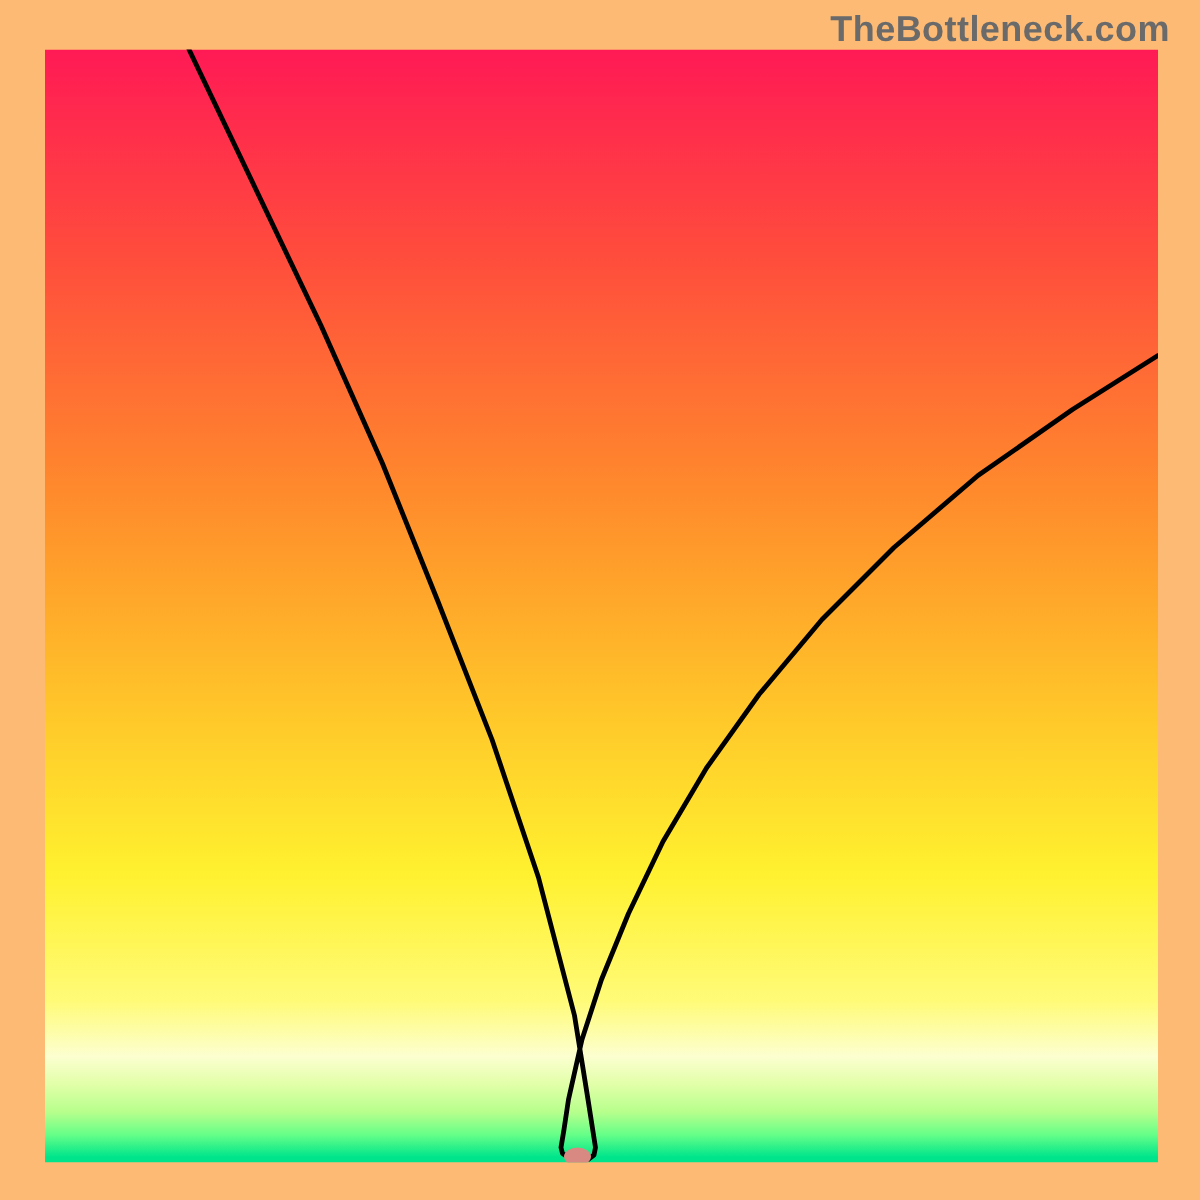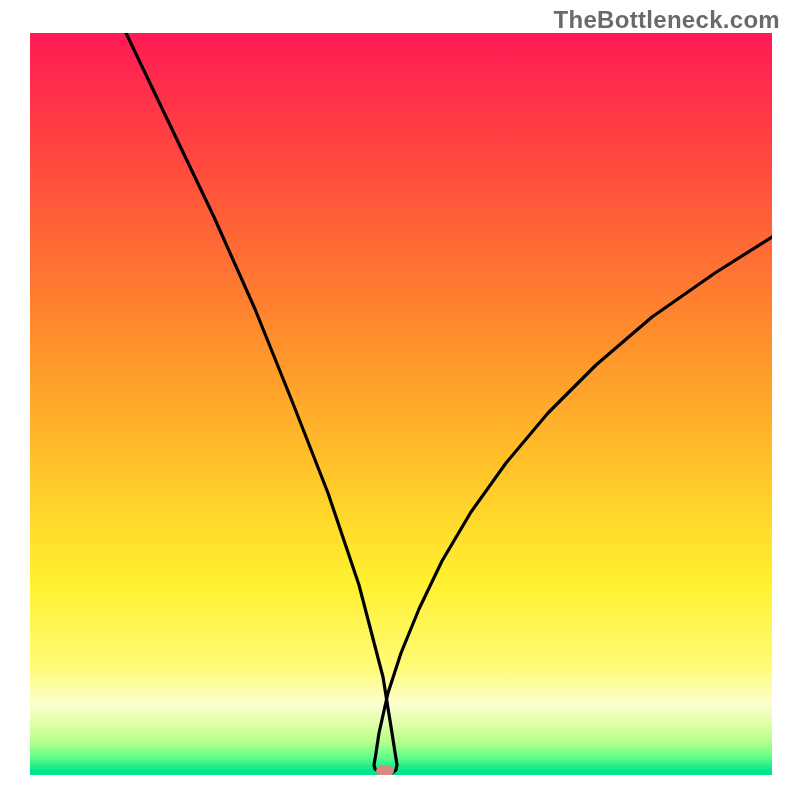--- a/index.html
+++ b/index.html
@@ -9,21 +9,21 @@
     height: 800px;
     background: #000;
     overflow: hidden;
   }
   .frame {
     position: absolute;
     left: 0;
     top: 0;
     width: 800px;
     height: 800px;
-    background: #ffffff;
+    background: #fdba74;
   }
   .watermark {
     position: absolute;
     top: 6px;
     right: 20px;
     font-family: Arial, Helvetica, sans-serif;
     font-size: 24px;
     font-weight: 600;
     color: #6a6a6a;
     letter-spacing: 0.3px;

